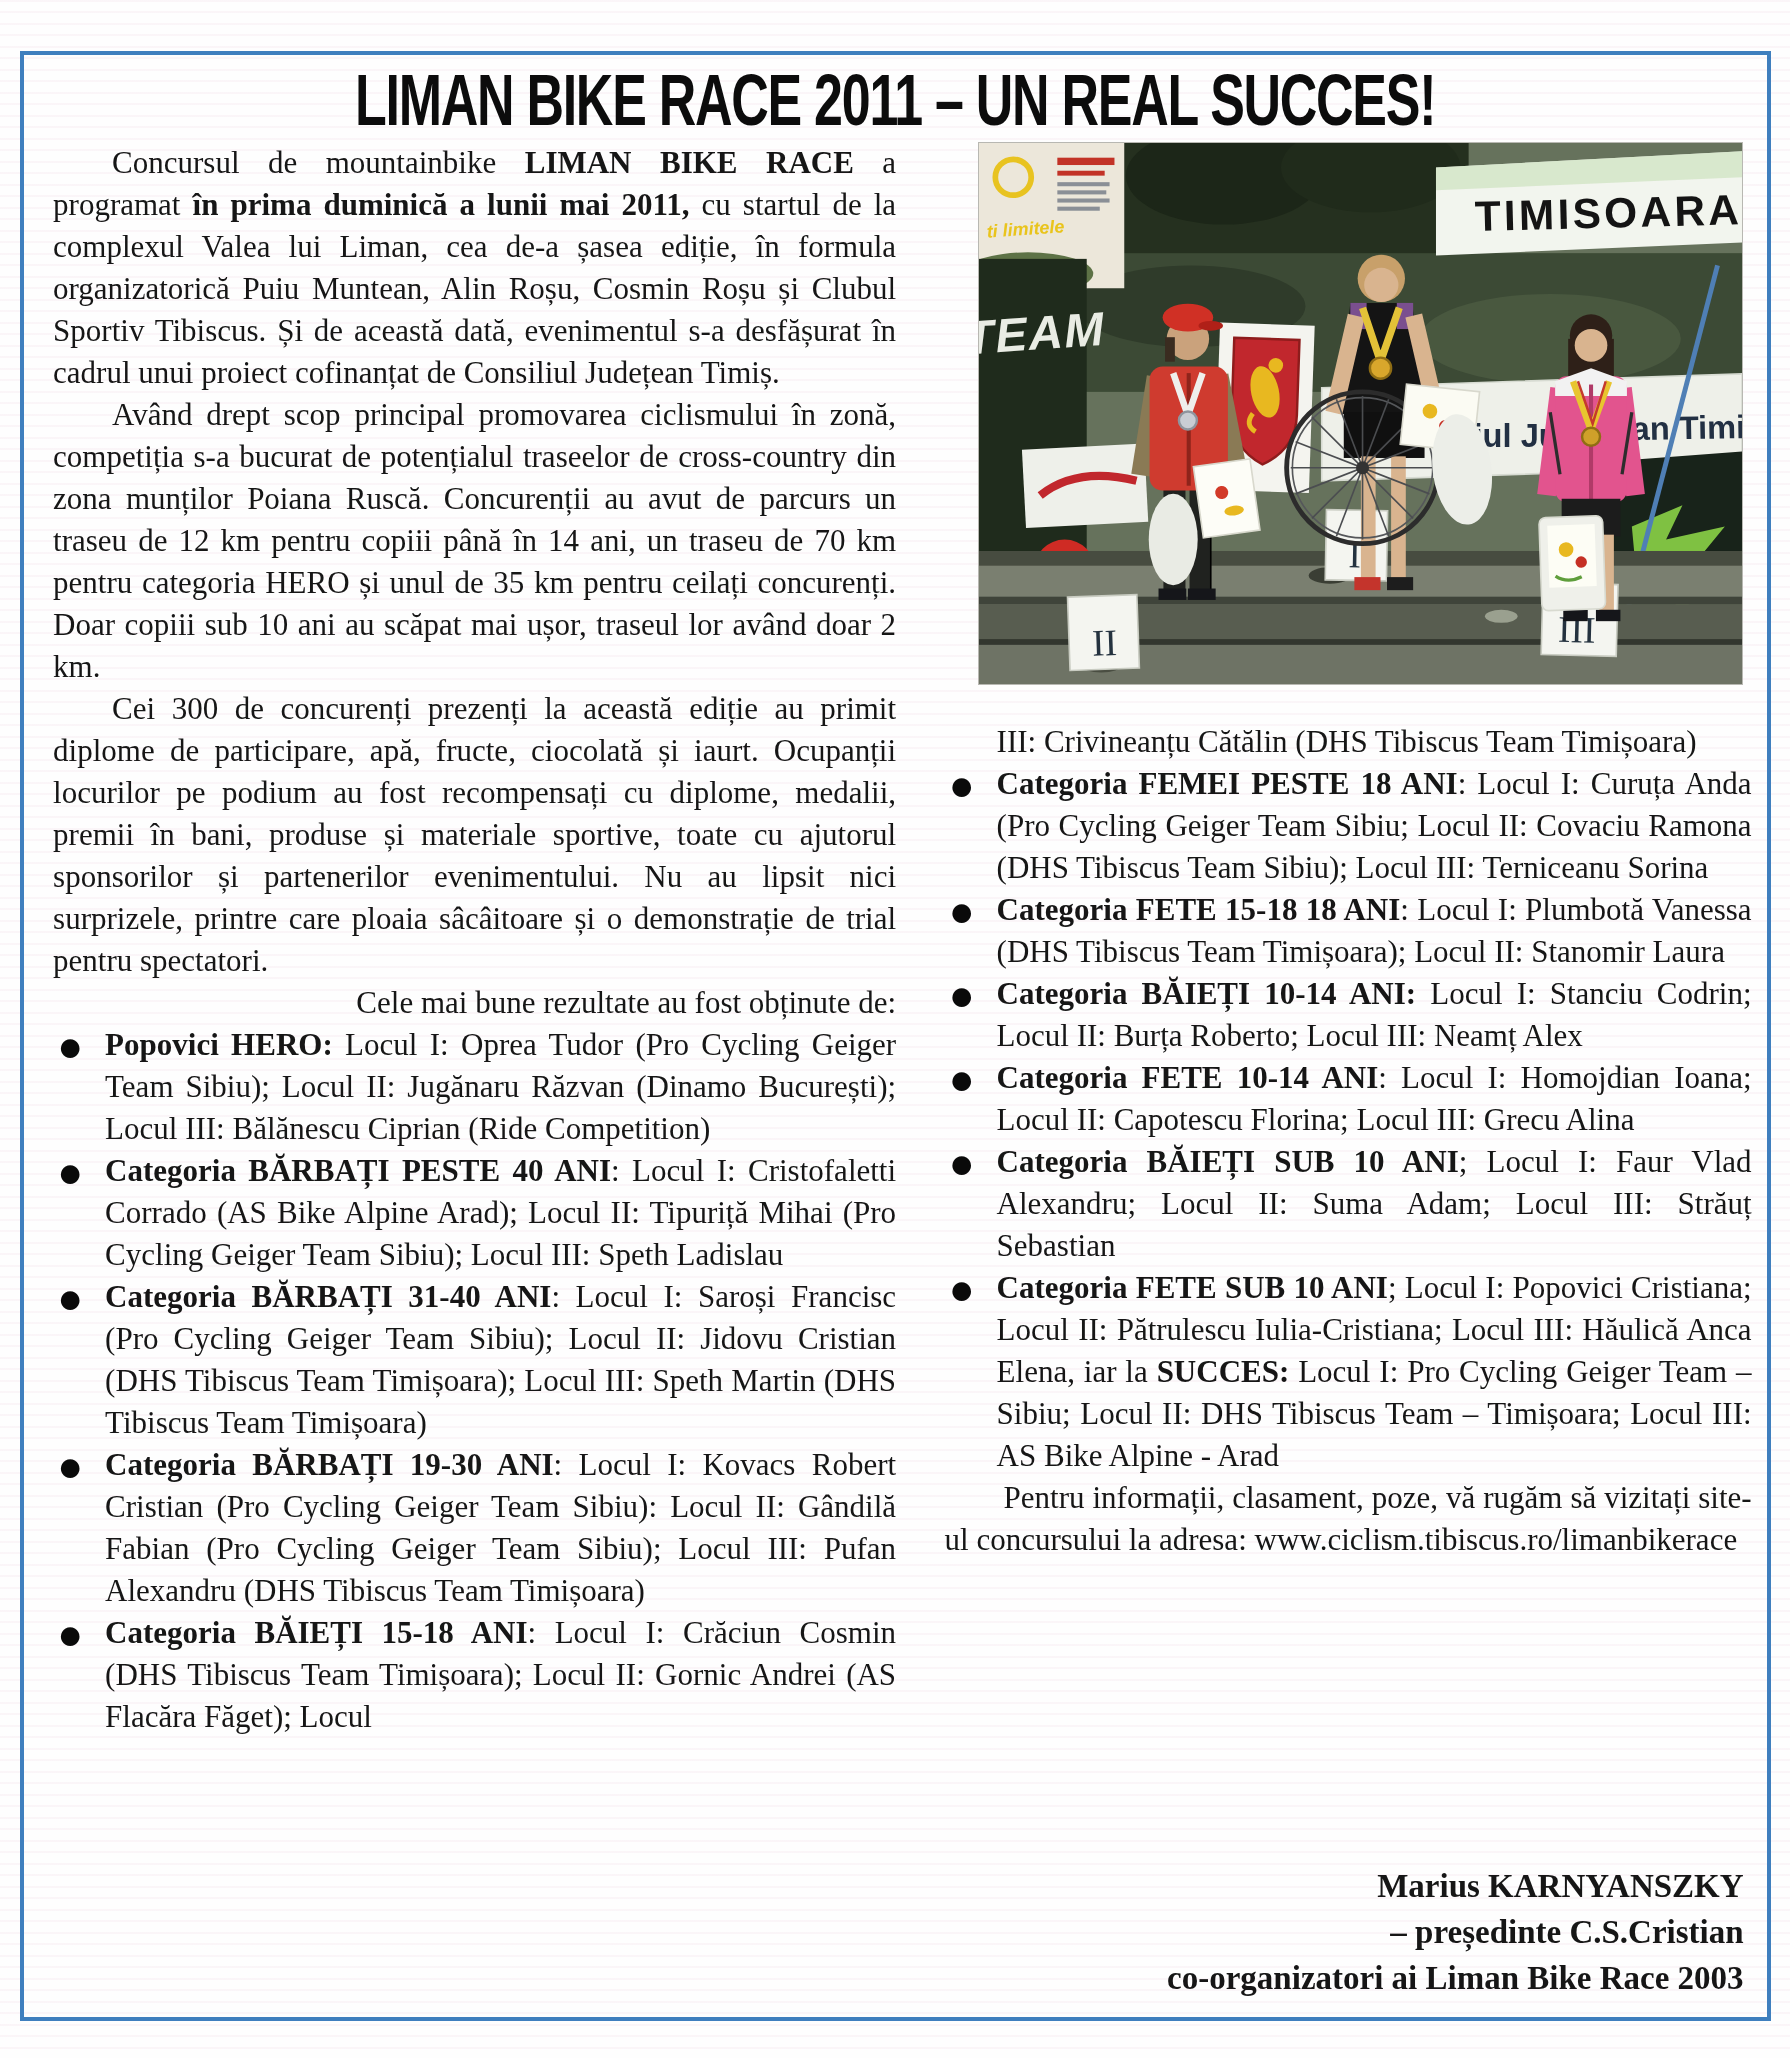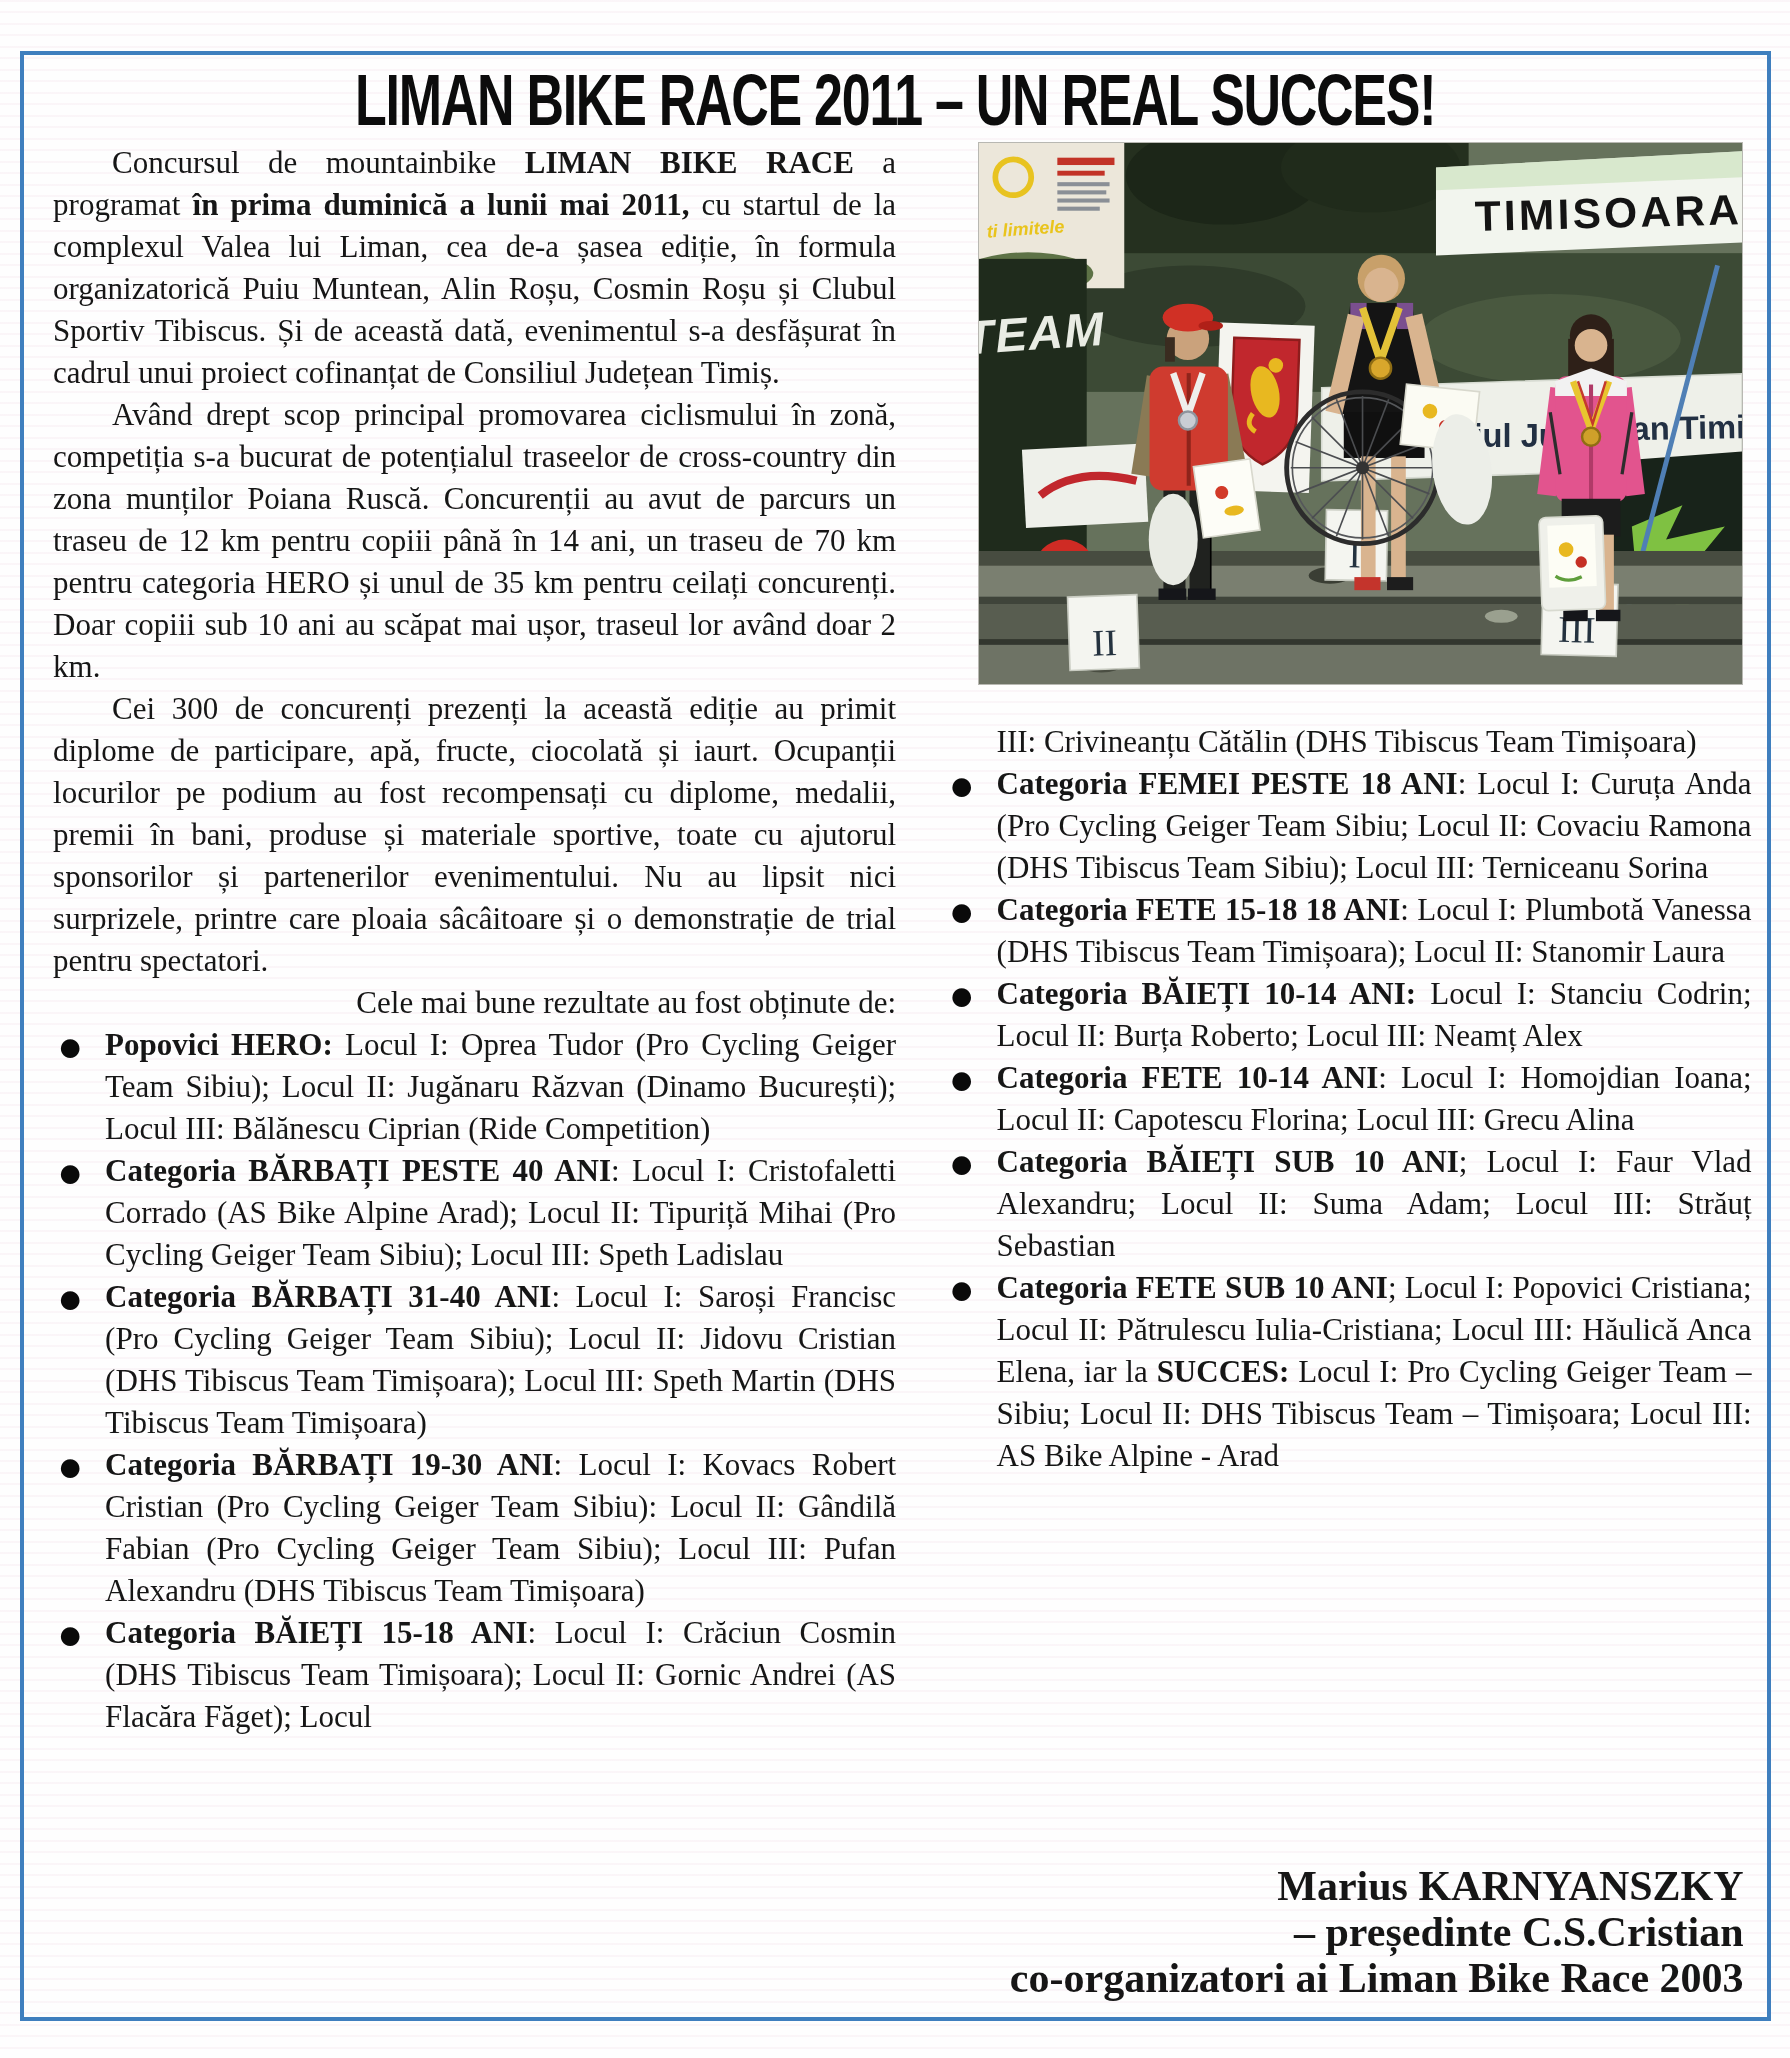--- a/index.html
+++ b/index.html
@@ -45,21 +45,21 @@
   .photo{
     margin:0 0 0 33px;width:765px;height:543px;
     border:0.8px solid #b8b8b2;box-sizing:border-box;
     background:#66725c;
   }
   .photo svg{display:block;width:100%;height:100%;}
   .cont{padding-left:52px;margin-top:36px;}
   .outro{margin-top:0;}
   .signature{
     position:absolute;right:23px;bottom:16.4px;
-    text-align:right;font-weight:bold;font-size:42px;line-height:46px;
+    text-align:right;font-weight:bold;font-size:33px;line-height:46px;
     white-space:nowrap;
   }
   svg text{font-family:"Liberation Sans", sans-serif;}
   svg .serif{font-family:"Liberation Serif", serif;}
 </style>
 </head>
 <body>
 
 <div class="page">
   <div class="frame">
@@ -263,20 +263,21 @@
 
       <ul class="results">
         <li><span class="blt">●</span><span class="cat">Categoria FEMEI PESTE 18 ANI</span><span>: Locul I: Curuța Anda (Pro Cycling Geiger Team Sibiu; Locul II: Covaciu Ramona (DHS Tibiscus Team Sibiu); Locul III: Terniceanu Sorina</span></li>
         <li><span class="blt">●</span><span class="cat">Categoria FETE 15-18 18 ANI</span><span>: Locul I: Plumbotă Vanessa (DHS Tibiscus Team Timișoara); Locul II: Stanomir Laura</span></li>
         <li><span class="blt">●</span><span class="cat">Categoria BĂIEȚI 10-14 ANI:</span><span> Locul I: Stanciu Codrin; Locul II: Burța Roberto; Locul III: Neamț Alex</span></li>
         <li><span class="blt">●</span><span class="cat">Categoria FETE 10-14 ANI</span><span>: Locul I: Homojdian Ioana; Locul II: Capotescu Florina; Locul III: Grecu Alina</span></li>
         <li><span class="blt">●</span><span class="cat">Categoria BĂIEȚI SUB 10 ANI</span><span>; Locul I: Faur Vlad Alexandru; Locul II: Suma Adam; Locul III: Străuț Sebastian</span></li>
         <li><span class="blt">●</span><span class="cat">Categoria FETE SUB 10 ANI</span><span>; Locul I: Popovici Cristiana; Locul II: Pătrulescu Iulia-Cristiana; Locul III: Hăulică Anca Elena, iar la </span><span class="cat">SUCCES:</span><span> Locul I: Pro Cycling Geiger Team – Sibiu; Locul II: DHS Tibiscus Team – Timișoara; Locul III: AS Bike Alpine - Arad</span></li>
       </ul>
 
+      <p class="indent outro">Pentru informații, clasament, poze, vă rugăm să vizitați site-ul concursului la adresa: www.ciclism.tibiscus.ro/limanbikerace</p>
     </div>
 
     <div class="signature">
       <div>Marius KARNYANSZKY</div>
       <div>– președinte C.S.Cristian</div>
       <div>co-organizatori ai Liman Bike Race 2003</div>
     </div>
 
   </div>
 </div>

